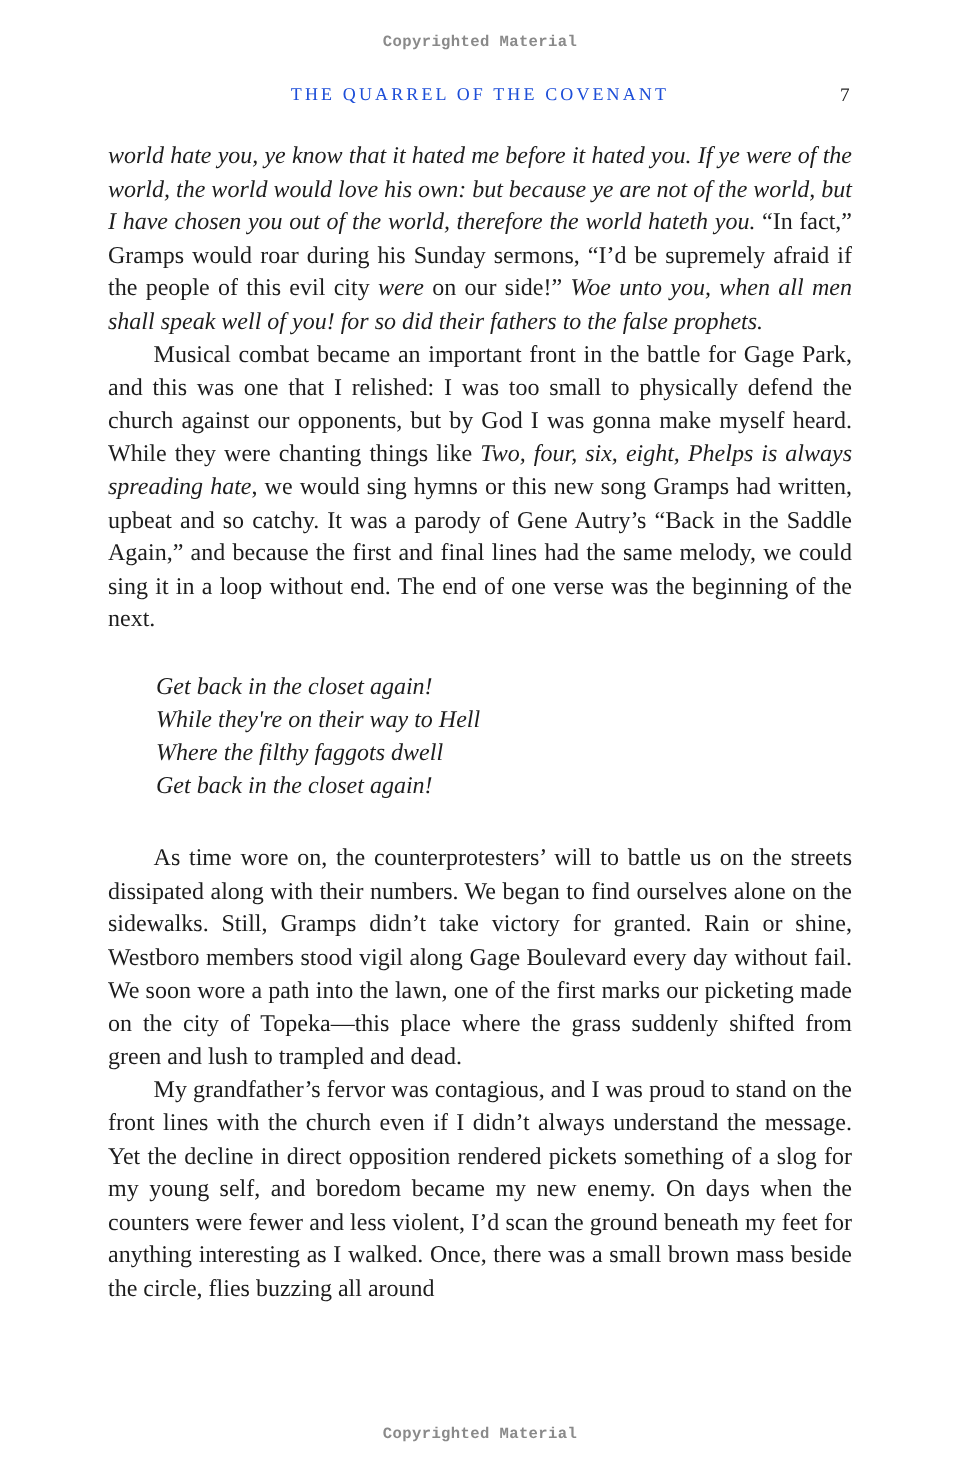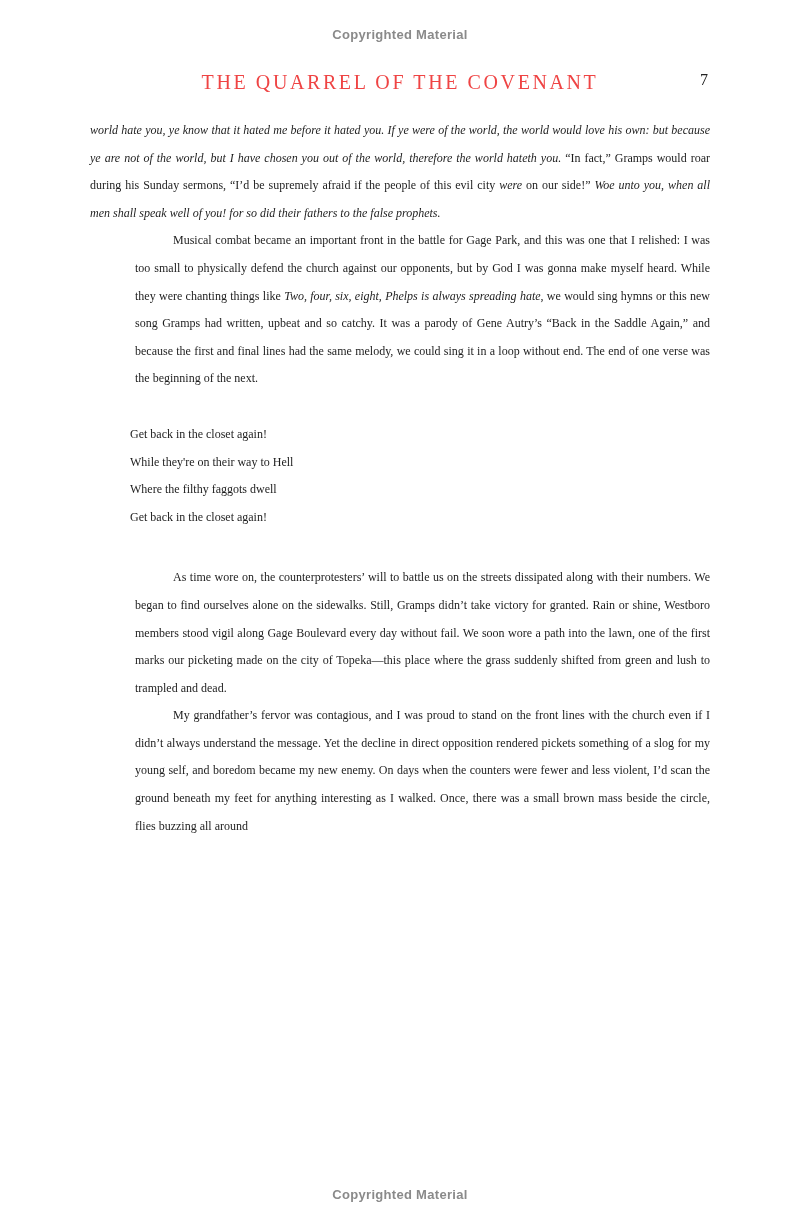--- a/index.html
+++ b/index.html
@@ -10,21 +10,21 @@
   .page {
     position: relative;
     width: 800px;
     height: 1228px;
     background: #ffffff;
     overflow: hidden;
     font-family: "Liberation Serif", serif;
     color: #1d1d1d;
   }
   .watermark {
-    font-family: Liberation Sans, sans-serif;
+    font-family: Liberation Mono, monospace;
     font-size: 13px;
     font-weight: bold;
     letter-spacing: 0.3px;
     color: #8a8a8a;
     text-align: center;
   }
   .watermark-top {
     padding-top: 27px;
   }
   .watermark-bottom {
@@ -35,52 +35,52 @@
   }
   .running-header {
     position: relative;
     width: 620px;
     margin: 29px 90px 0 90px;
     height: 19px;
   }
   .running-header .title {
     display: block;
     text-align: center;
-    font-size: 20px;
+    font-size: 15px;
     letter-spacing: 2.6px;
-    color: #ef4444;
+    color: #1d4ed8;
     white-space: nowrap;
   }
   .running-header .folio {
     position: absolute;
     right: 2px;
     top: 0;
     font-size: 16px;
     color: #232323;
   }
   .page-body {
     width: 620px;
     margin: 27px 90px 0 90px;
-    font-size: 12px;
+    font-size: 20px;
     line-height: 27.6px;
   }
   .para {
     margin: 0;
     text-align: justify;
     text-justify: inter-word;
   }
   .para.indent {
     text-indent: 38px;
-    margin-left: 45px;
   }
   .it {
     font-style: italic;
   }
   .verse {
     margin: 28px 0 33px 40px;
+    font-style: italic;
   }
   .verse-line {
     white-space: nowrap;
   }
 </style>
 </head>
 <body>
 
 <div class="page">
 

